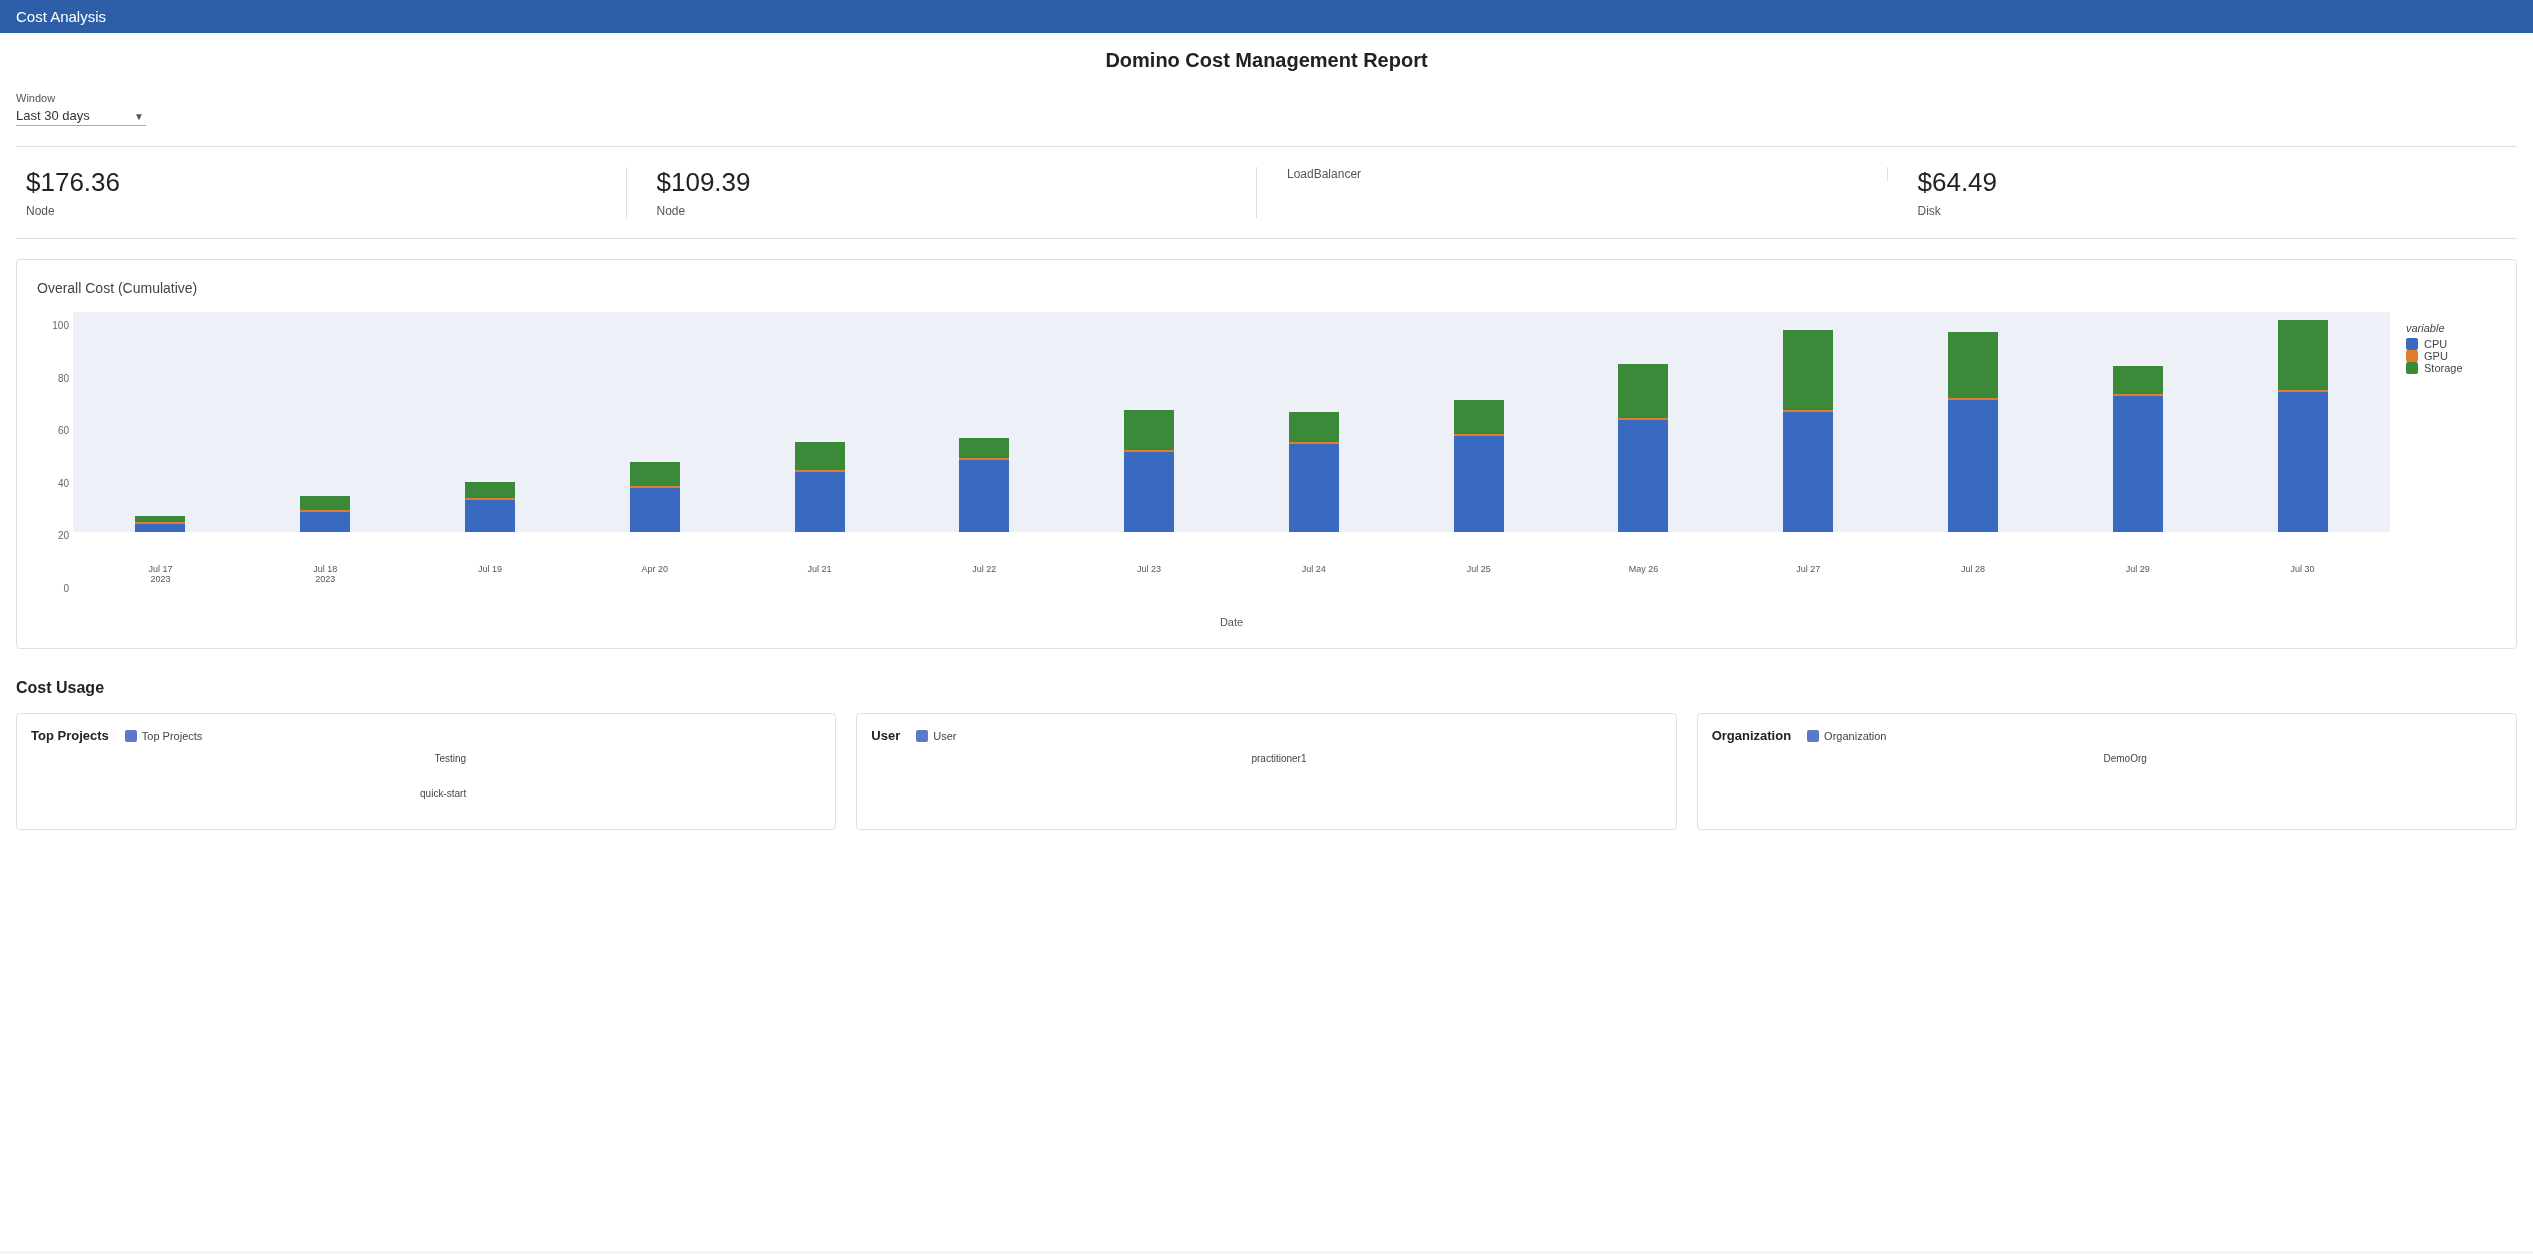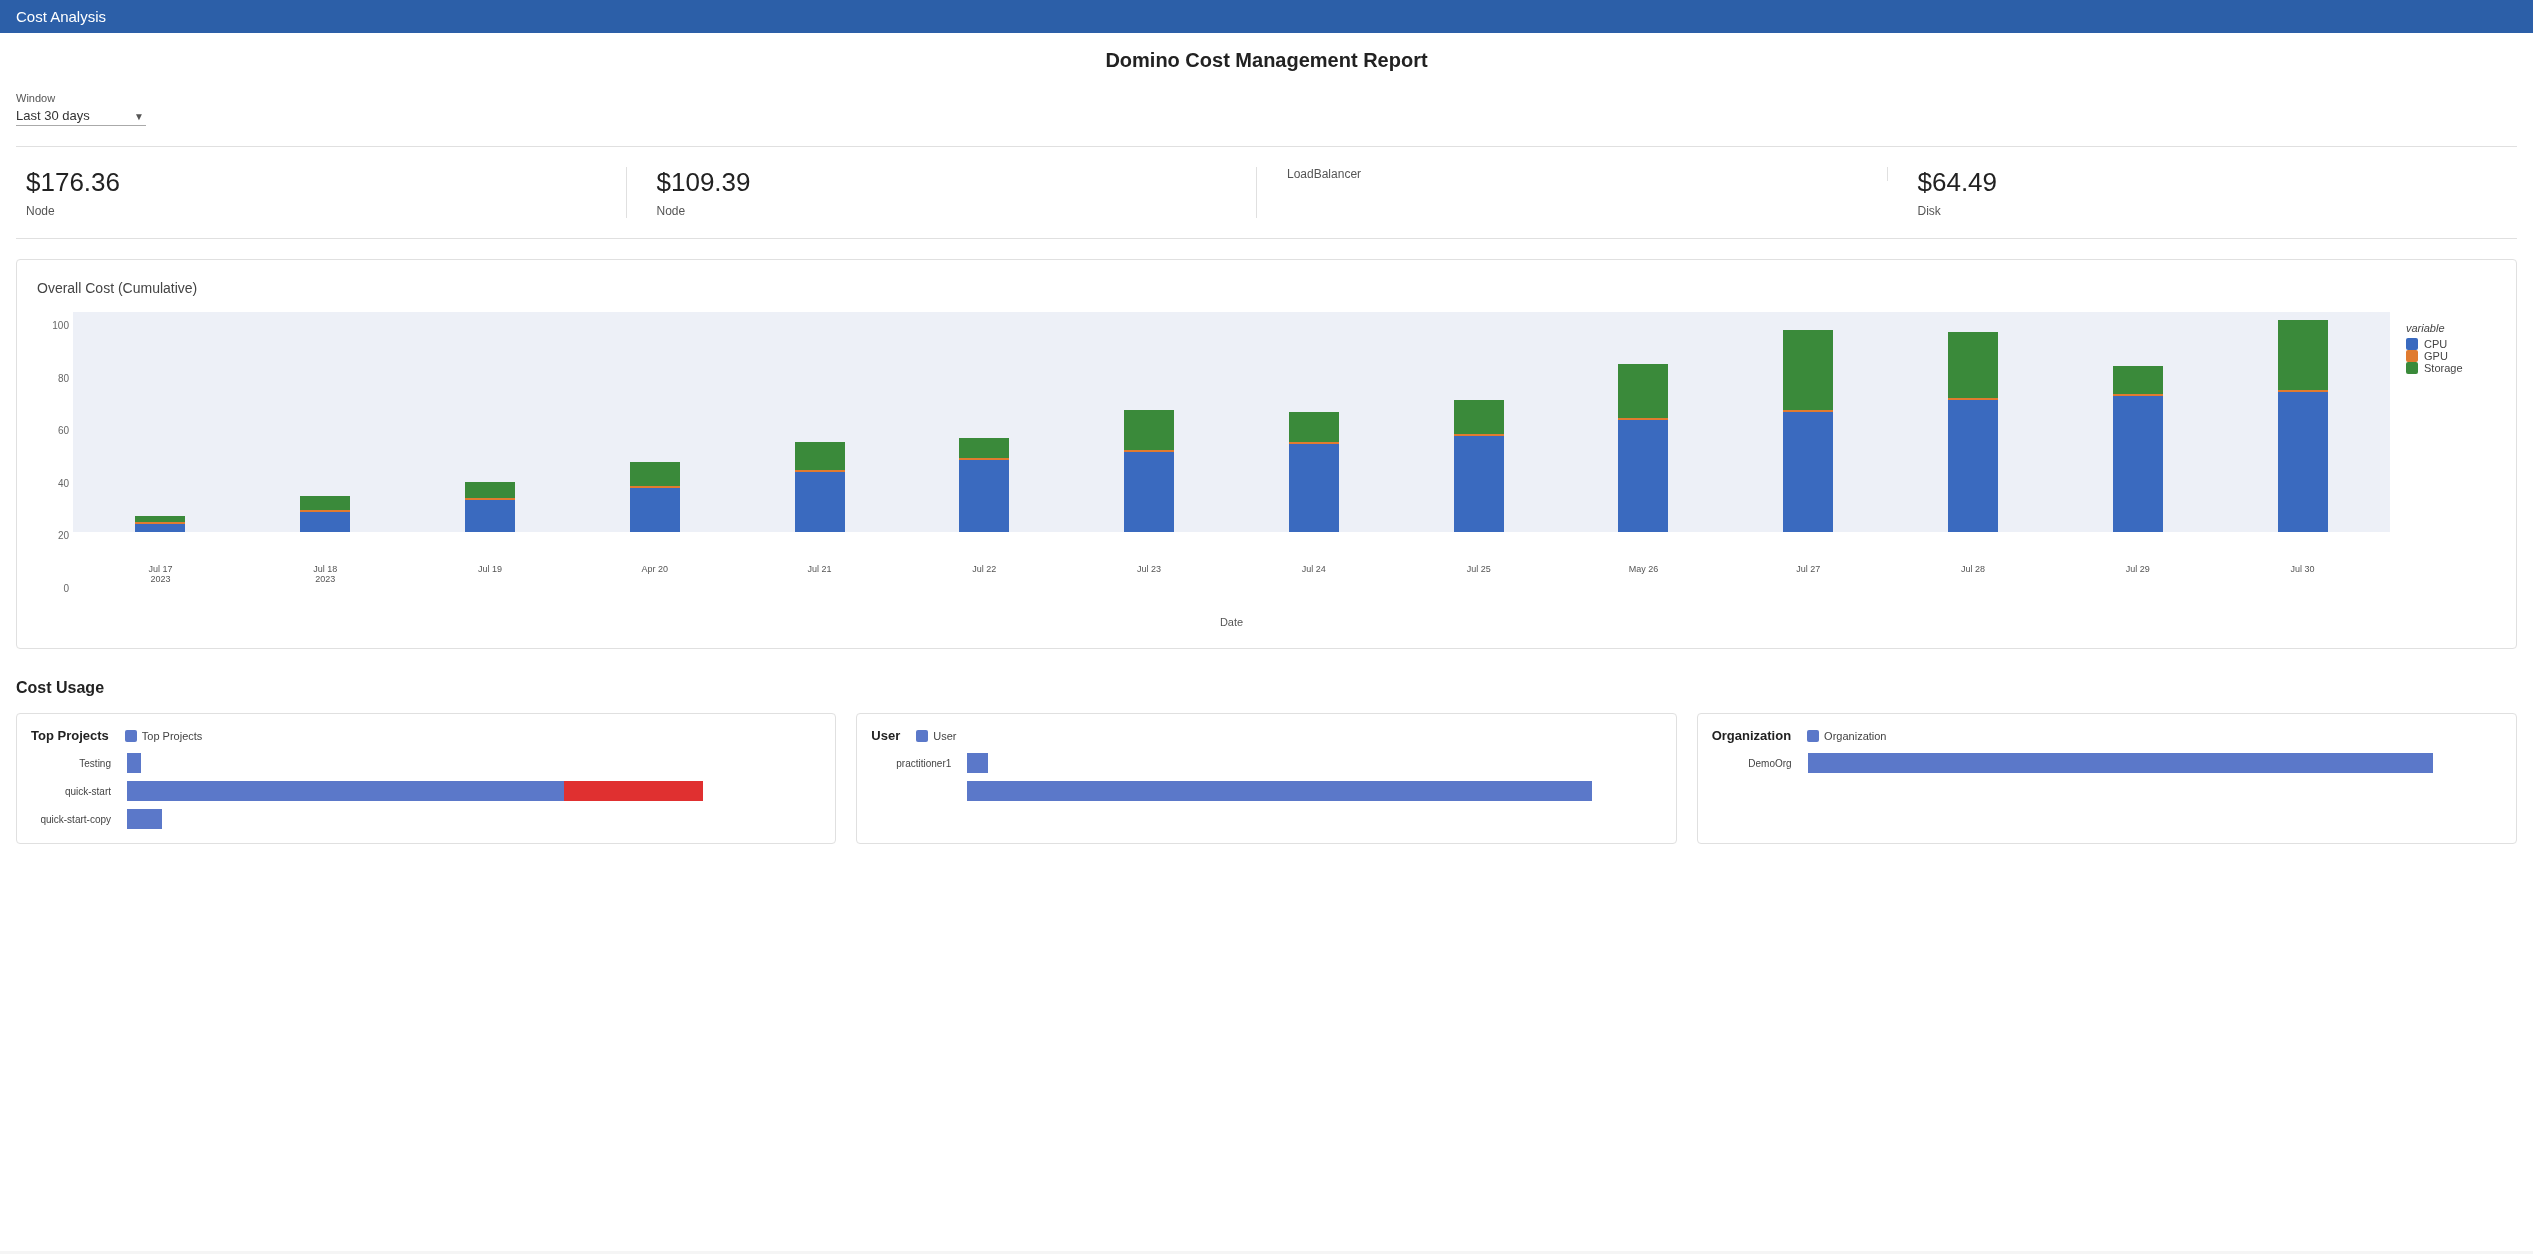--- a/index.html
+++ b/index.html
@@ -209,20 +209,21 @@
       display: flex;
       flex-direction: column;
       gap: 8px;
       margin-top: 8px;
     }
 
     .hbar-row {
       display: flex;
       align-items: center;
       gap: 16px;
+      flex-direction: column;
     }
 
     .hbar-label {
       font-size: 10px;
       color: #444;
       width: 80px;
       text-align: right;
       flex-shrink: 0;
     }
 
@@ -464,28 +465,20 @@
           </div>
           <div class="hbar-row">
             <div class="hbar-label">quick-start</div>
             <div class="hbar-track">
               <div class="hbar-fill">
                 <div class="hbar-segment" style="width:63%; background:#5b78c9;"></div>
                 <div class="hbar-segment" style="width:20%; background:#e03030;"></div>
               </div>
             </div>
           </div>
-          <div class="hbar-row">
-            <div class="hbar-label">quick-start-copy</div>
-            <div class="hbar-track">
-              <div class="hbar-fill">
-                <div class="hbar-segment" style="width:5%; background:#5b78c9;"></div>
-              </div>
-            </div>
-          </div>
         </div>
       </div>
 
       <div class="usage-chart-panel">
         <div class="usage-chart-header">
           <span class="usage-chart-title">User</span>
           <div class="usage-legend-item">
             <div class="usage-legend-swatch" style="background:#5b78c9;"></div>
             <span>User</span>
           </div>

